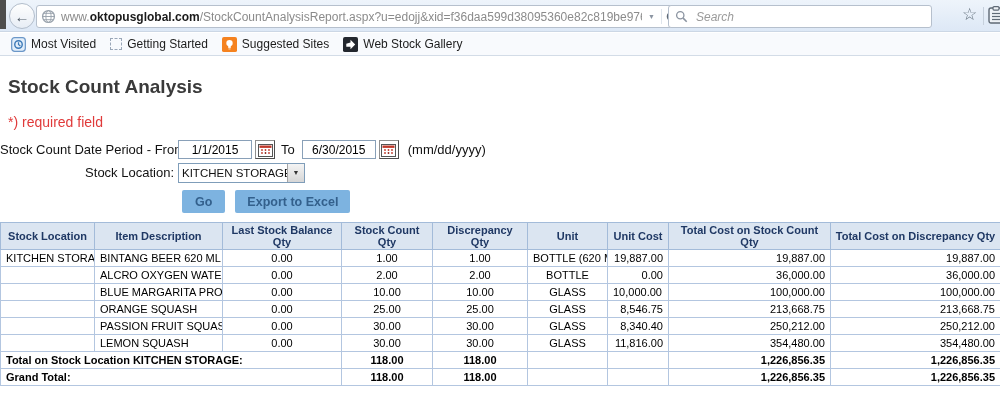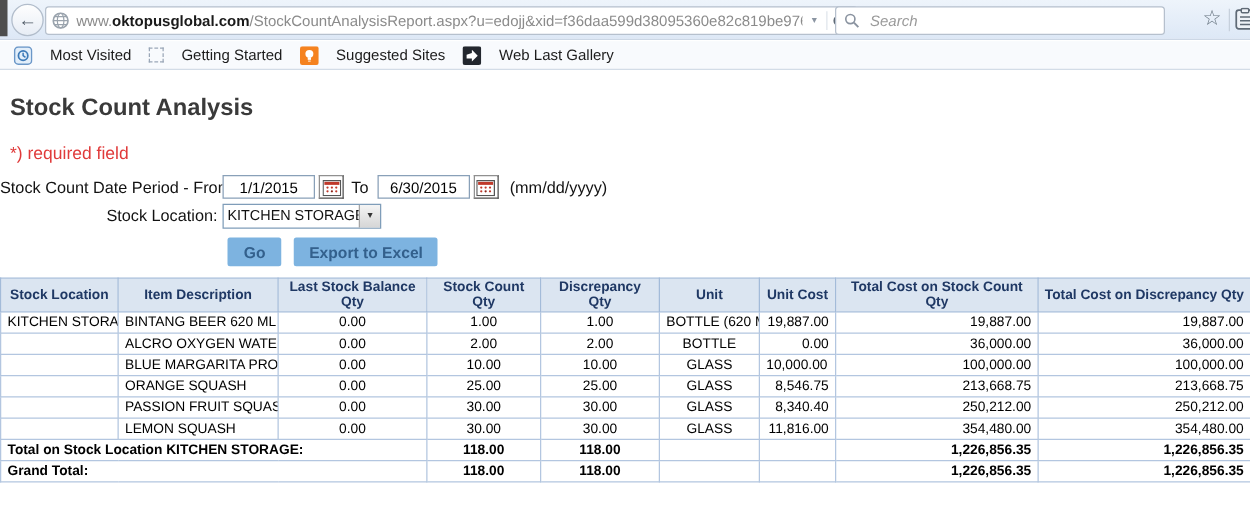--- a/index.html
+++ b/index.html
@@ -25,21 +25,21 @@
                 border:1px solid #b6c0cd; border-radius:3px; display:flex; align-items:center; padding:0 6px; }
   .search-input { flex:1; border:none; outline:none; font-size:12px; margin-left:6px; color:#333;
                   font-family:"Liberation Sans",sans-serif; background:transparent; }
   .search-input::placeholder { font-style:italic; color:#9a9a9a; }
   .star-btn { position:absolute; left:962px; top:4px; font-size:17px; color:#66737f; background:none; border:none; padding:0; cursor:pointer; }
   .tb-sep { position:absolute; left:983px; top:7px; width:1px; height:18px; background:#c6d0dc; }
   .bm-panel { position:absolute; left:988px; top:6px; background:none; border:none; padding:0; }
 
   .bookmarks-bar { position:absolute; top:33px; left:0; width:1000px; height:23px;
                    background:#f8fafd; border-bottom:1px solid #d3dce7; display:flex; align-items:center; padding-left:4px; }
-  .bm-item { display:flex; align-items:center; gap:14px; padding:2px 7px; font-size:12px; color:#1c1c1c; cursor:pointer; }
+  .bm-item { display:flex; align-items:center; gap:5px; padding:2px 7px; font-size:12px; color:#1c1c1c; cursor:pointer; }
   .gs-box { width:12px; height:12px; border:1px dashed #9aa7b8; }
 
   
   .page { position:absolute; top:57px; left:0; width:1000px; height:352px; background:#fff; }
   .page-title { margin:19px 0 0 8px; font-size:19px; font-weight:bold; color:#3a3a3a; }
   .required-note { margin:16px 0 0 8px; font-size:14px; color:var(--required-red,#e03a3a); }
   .form-area { margin-top:8px; font-size:13px; color:#121212; }
   .form-row { display:flex; align-items:center; height:23px; }
   .form-label { width:178px; text-align:right; padding-right:4px; white-space:nowrap; }
   .req-mark { color:var(--required-red,#e03a3a); margin-left:2px; }
@@ -149,21 +149,21 @@
       </span>
       <span>Suggested Sites</span>
     </div>
     <div class="bm-item">
       <span style="display:inline-flex;">
         <svg width="15" height="15" viewBox="0 0 16 16">
             <rect width="16" height="16" rx="2" fill="#23272e"></rect>
             <path d="M3.5 10.5 L8 10.5 L8 13 L13 8 L8 3 L8 5.8 L3.5 7.2 Z" fill="#fff"></path>
           </svg>
       </span>
-      <span>Web Last Gallery</span>
+      <span>Web Stock Gallery</span>
     </div>
   </div>
 
   <div class="page">
     <div class="page-title">Stock Count Analysis</div>
     <div class="required-note">*) required field</div>
 
     <div class="form-area">
       <div class="form-row">
         <span class="form-label"><span>Stock Count Date Period - From</span><span class="req-mark">*</span><span>:</span></span>

